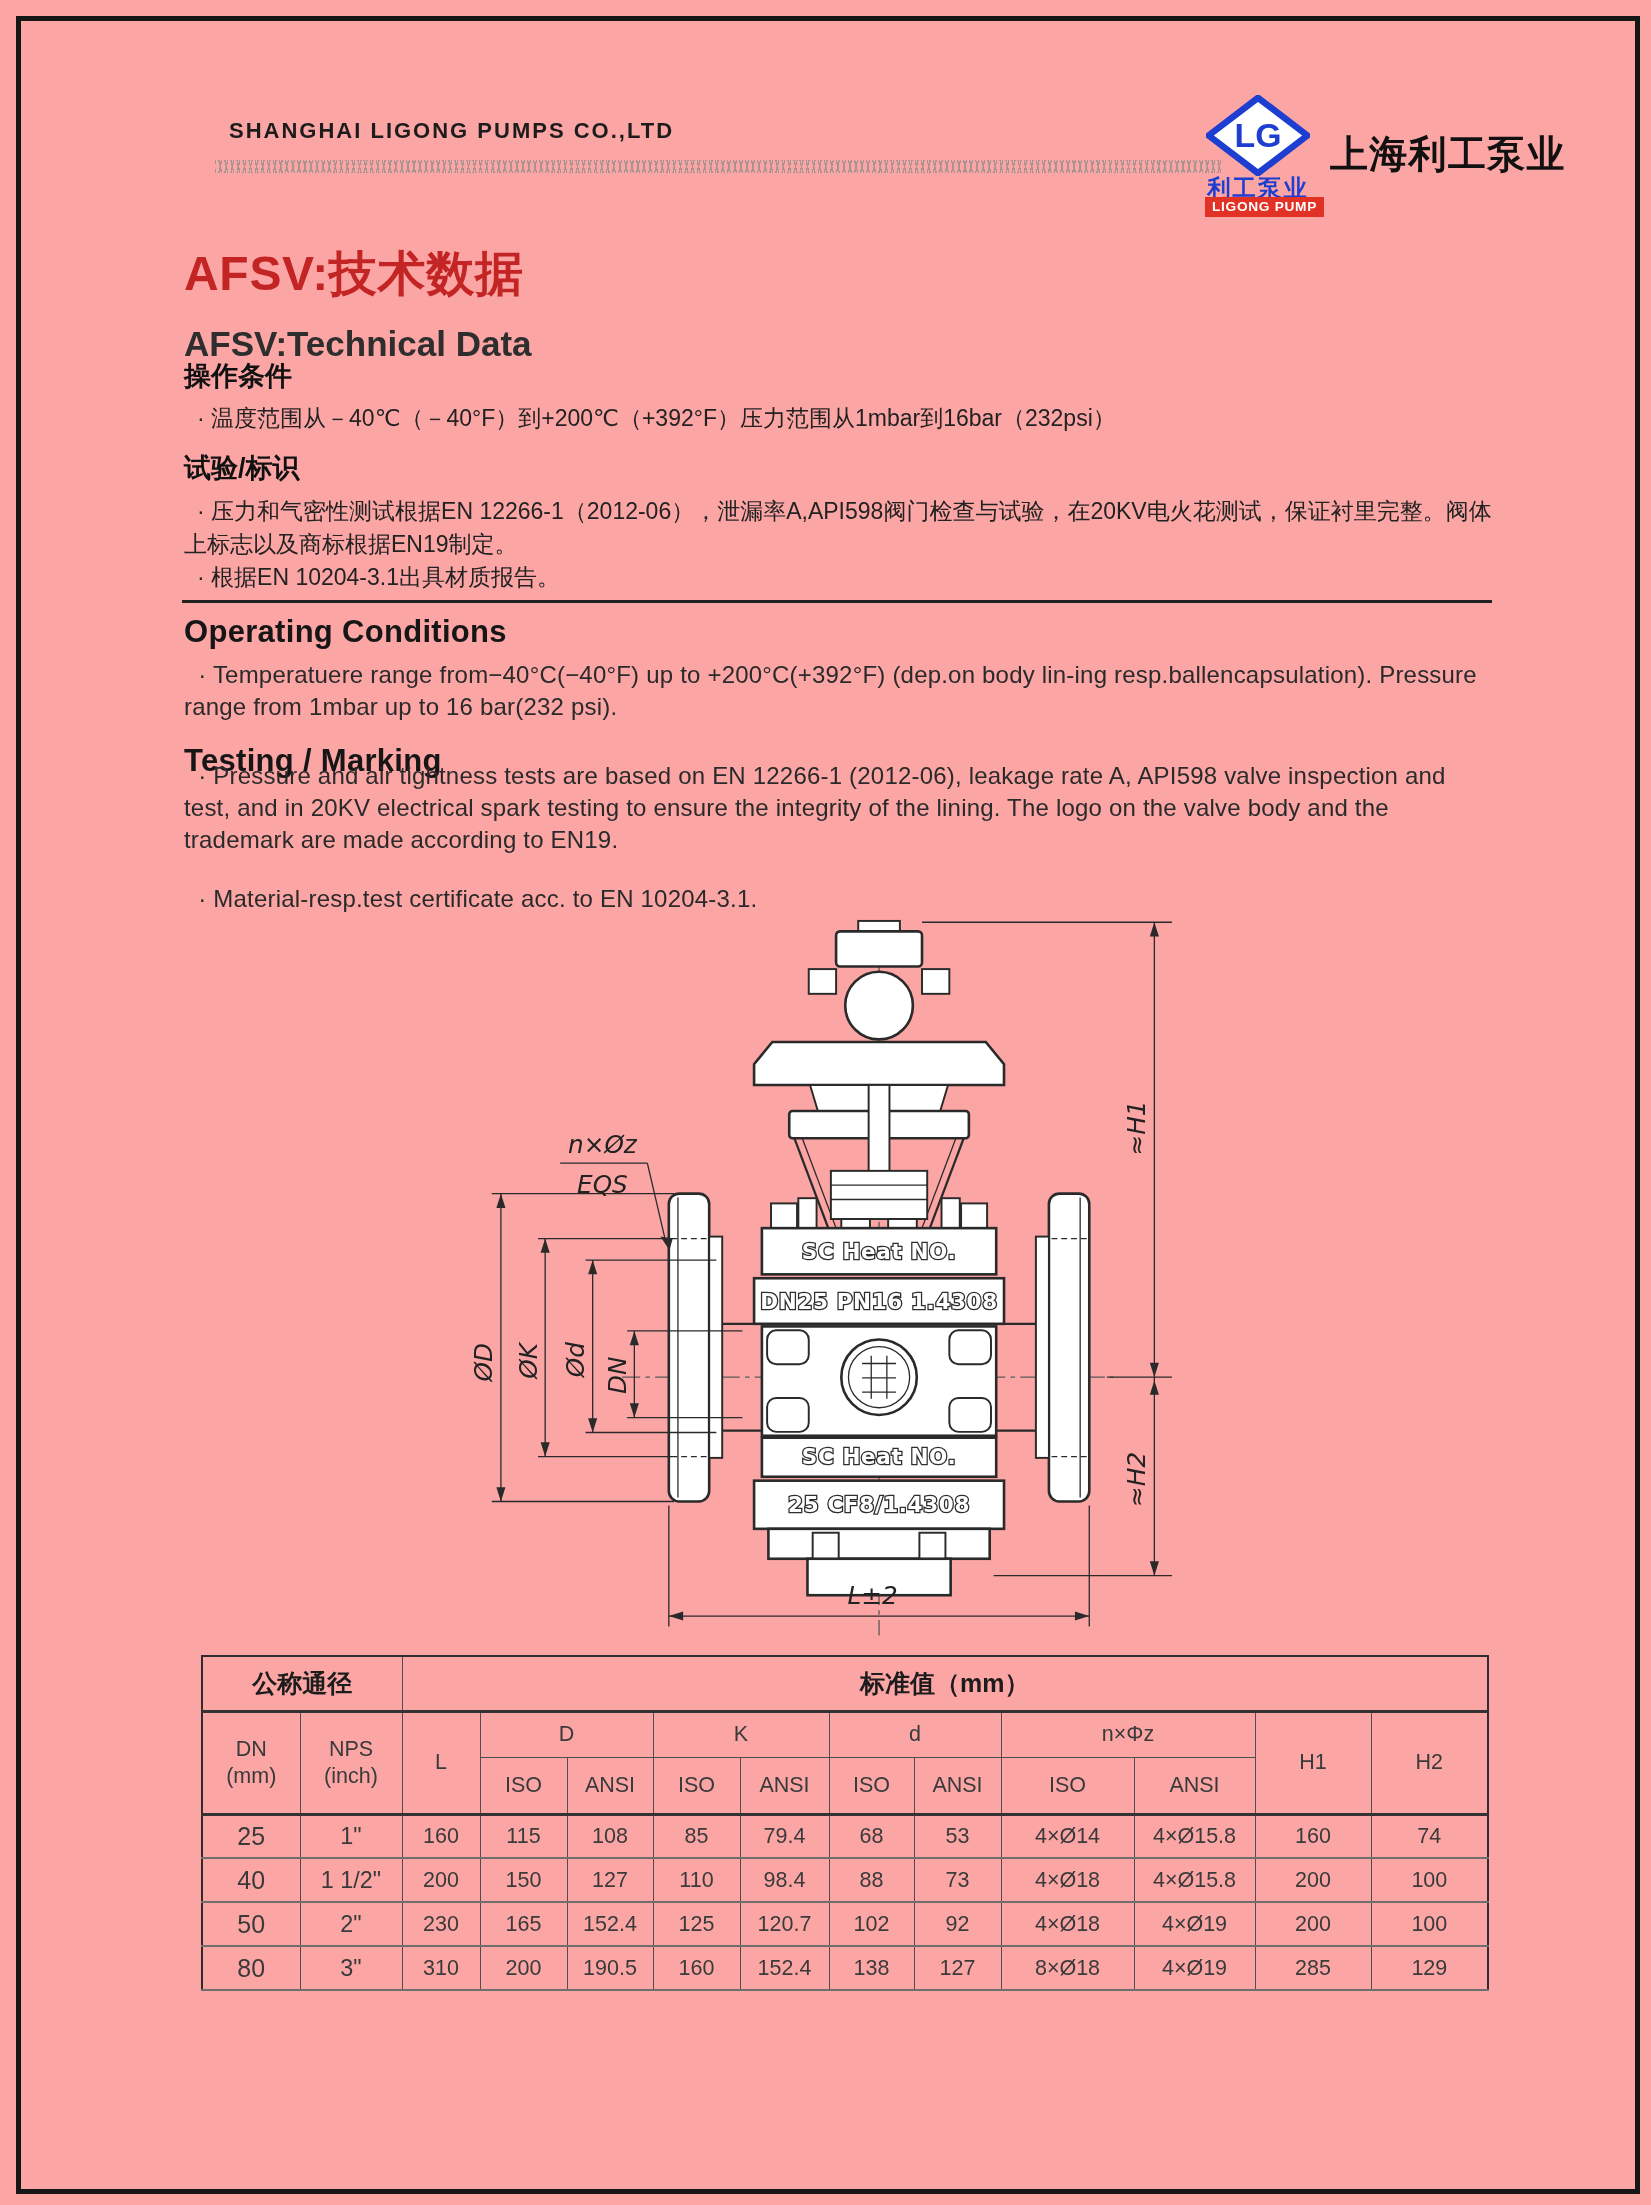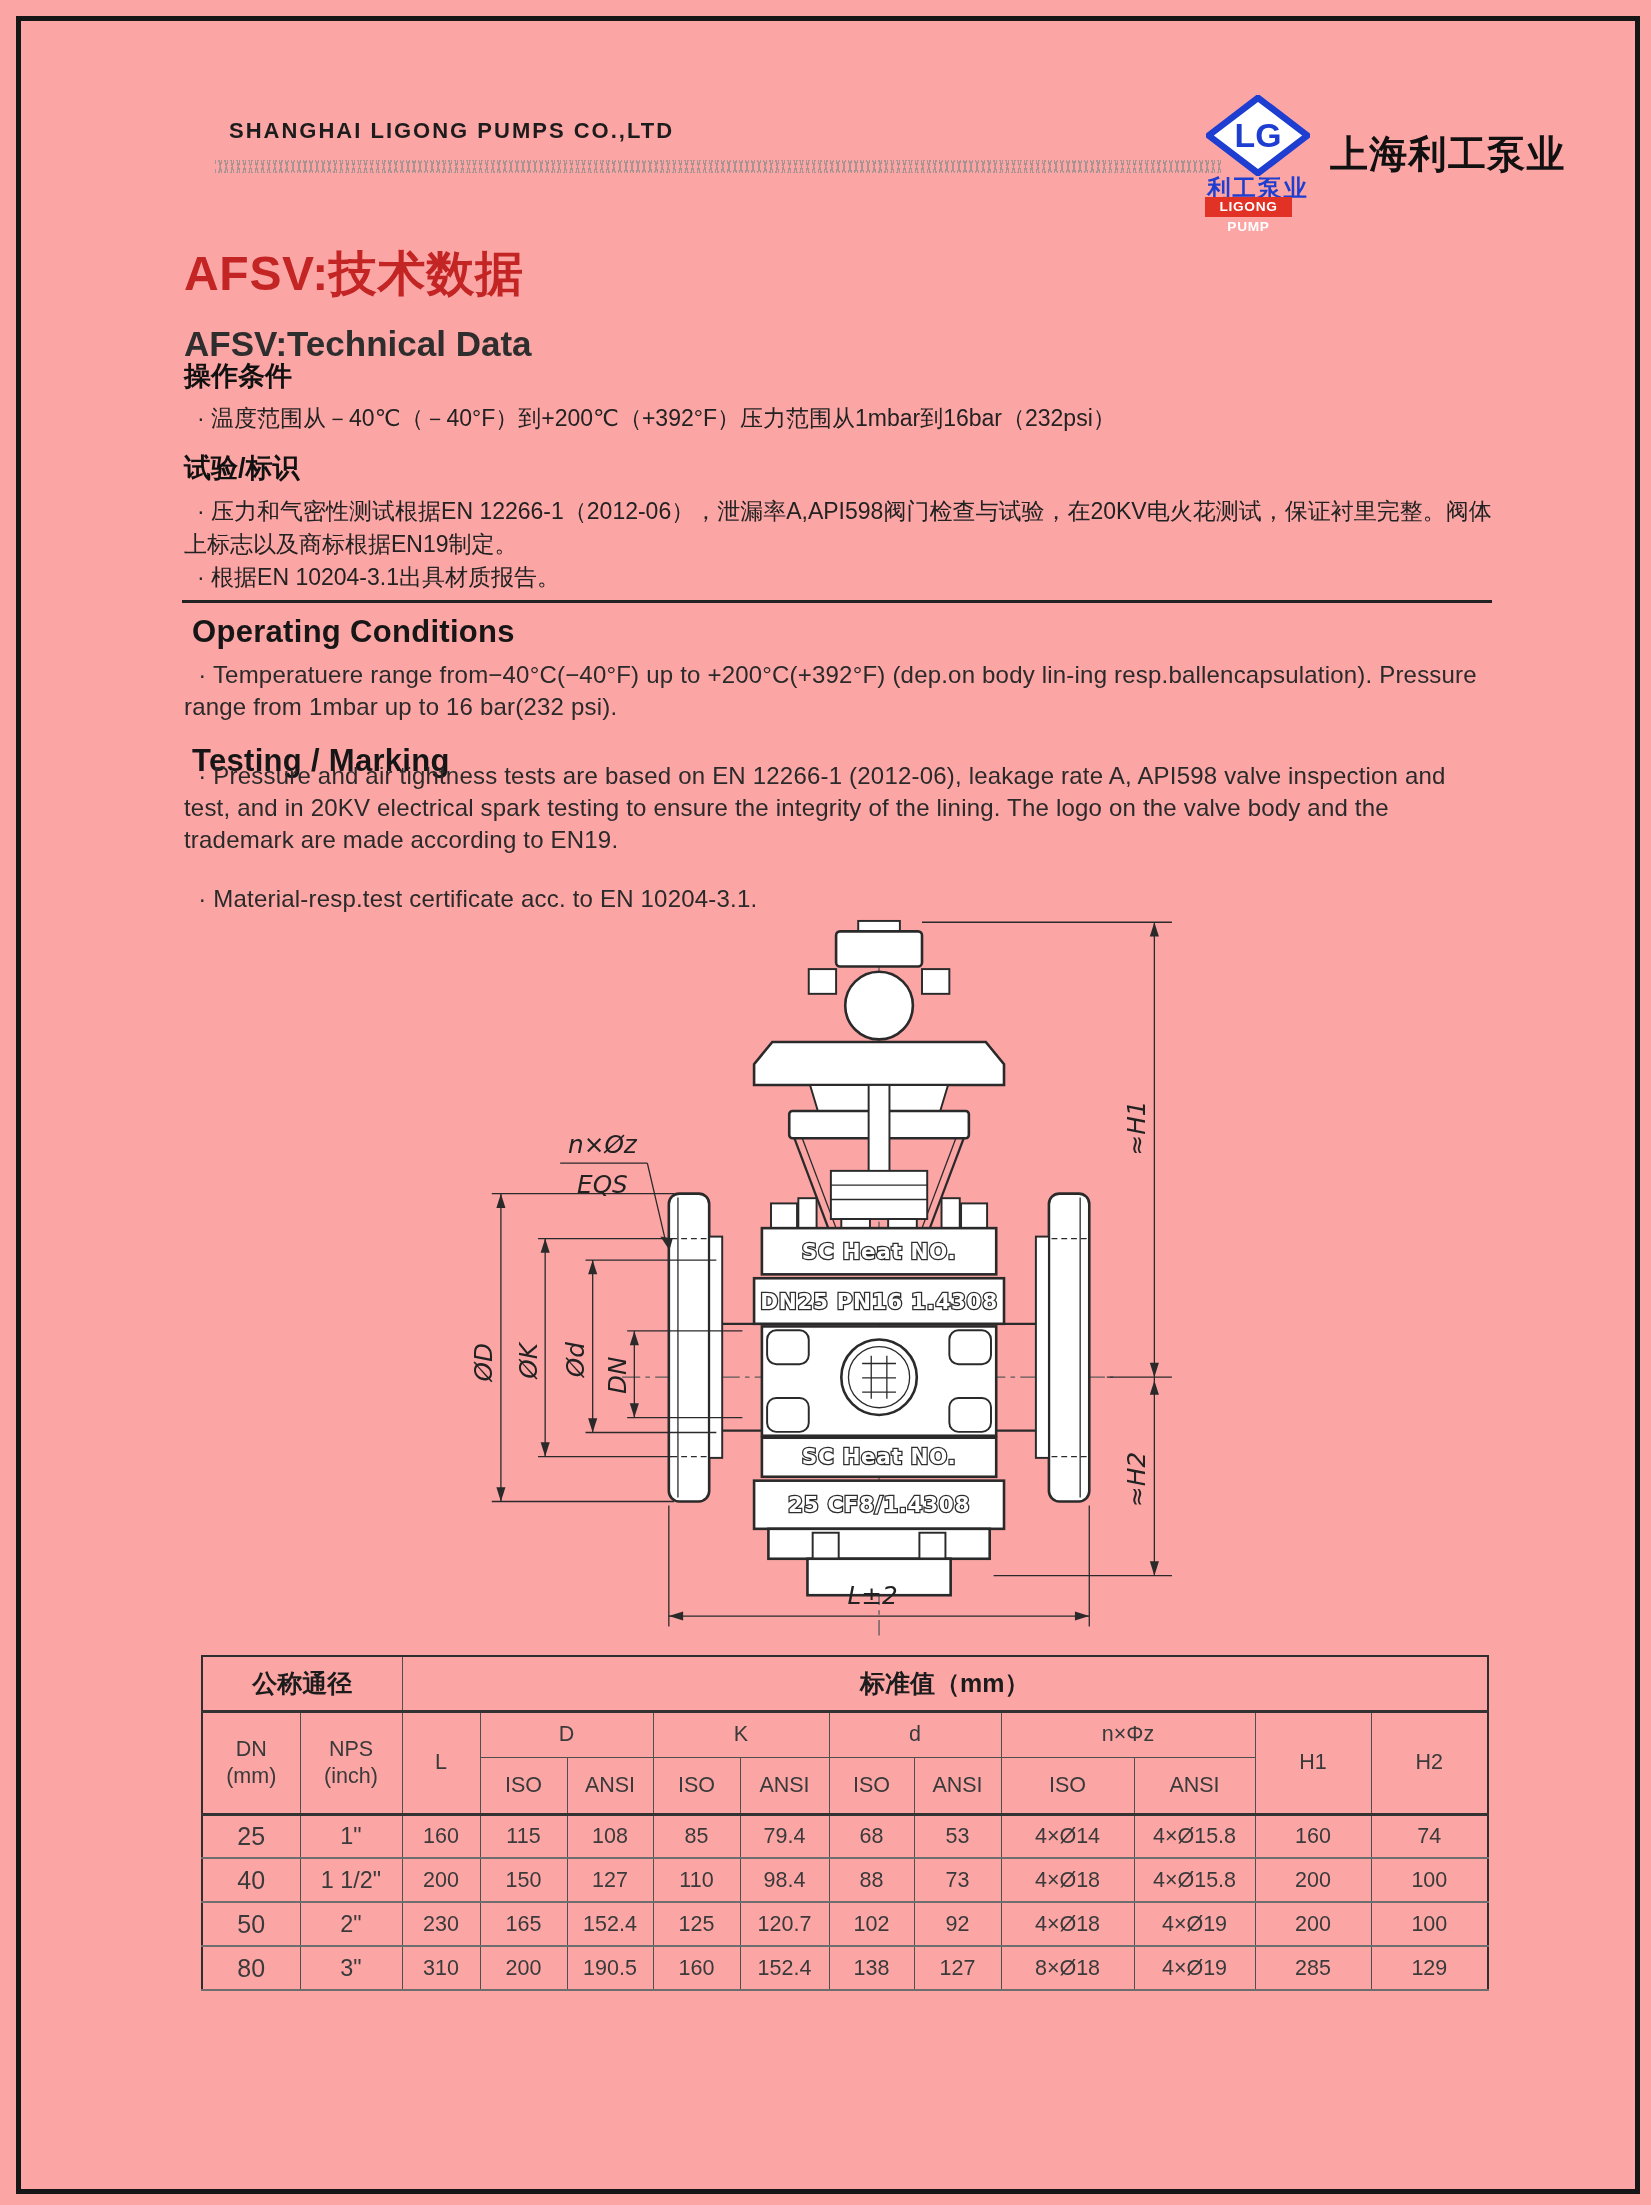--- a/index.html
+++ b/index.html
@@ -9,32 +9,32 @@
 
   
   .company{position:absolute;left:229px;top:118px;font-size:22px;font-weight:600;letter-spacing:2px;color:#1c1c1c;}
   .chevrons{position:absolute;left:215px;top:160px;width:1006px;height:13px;
      background:
        repeating-linear-gradient(103deg,#8d8d8d 0 1.3px,transparent 1.3px 5.9px),
        repeating-linear-gradient(77deg,#8d8d8d 0 1.3px,transparent 1.3px 5.9px);
      opacity:.75;}
   .logo-diamond{position:absolute;left:1206px;top:95px;width:104px;height:81px;}
   .logo-cn{position:absolute;left:1206px;top:172px;width:104px;text-align:center;font-size:23.4px;font-weight:bold;letter-spacing:2px;}
-  .logo-banner{position:absolute;left:1205px;top:197px;width:87px;height:19.5px;line-height:19.5px;text-align:center;
+  .logo-banner{position:absolute;left:1205px;top:197px;width:119px;height:19.5px;line-height:19.5px;text-align:center;
      color:#fff;font-size:13.7px;font-weight:bold;letter-spacing:0.7px;}
   .brand-cn{position:absolute;left:1330px;top:129px;font-size:38px;font-weight:bold;letter-spacing:1.3px;color:#111;}
 
   
   .title-row{position:absolute;left:184px;top:242px;display:flex;align-items:baseline;gap:18px;flex-direction:column;}
   .title-cn{font-size:48px;font-weight:bold;letter-spacing:0.7px;}
   .title-en{font-size:35px;font-weight:600;color:#2e2e2e;}
 
   
   .h-cn{position:absolute;left:184px;font-size:27px;font-weight:bold;color:#111;}
-  .h-en{position:absolute;left:192px;font-size:31px;font-weight:bold;color:#161616;letter-spacing:0.3px;}
+  .h-en{position:absolute;left:184px;font-size:31px;font-weight:bold;color:#161616;letter-spacing:0.3px;}
   .para{position:absolute;left:184px;width:1310px;font-size:23px;line-height:1.42;color:#222;text-indent:13px;}
   .para-en{position:absolute;left:184px;width:1312px;font-size:24px;line-height:1.33;color:#2a2a2a;text-indent:14.3px;letter-spacing:0.2px;}
   .rule{position:absolute;left:182px;top:600px;width:1310px;height:3.3px;background:#222;}
 
   
   .drawing{position:absolute;left:456px;top:913px;width:768px;height:765px;}
   .ln{stroke:#2a2a2a;fill:none;stroke-width:3.5;}
   .lt{stroke:#2a2a2a;fill:none;stroke-width:2;}
   .fw{fill:#fff;stroke:#2a2a2a;stroke-width:4;}
   .fw3{fill:#fff;stroke:#2a2a2a;stroke-width:3;}

